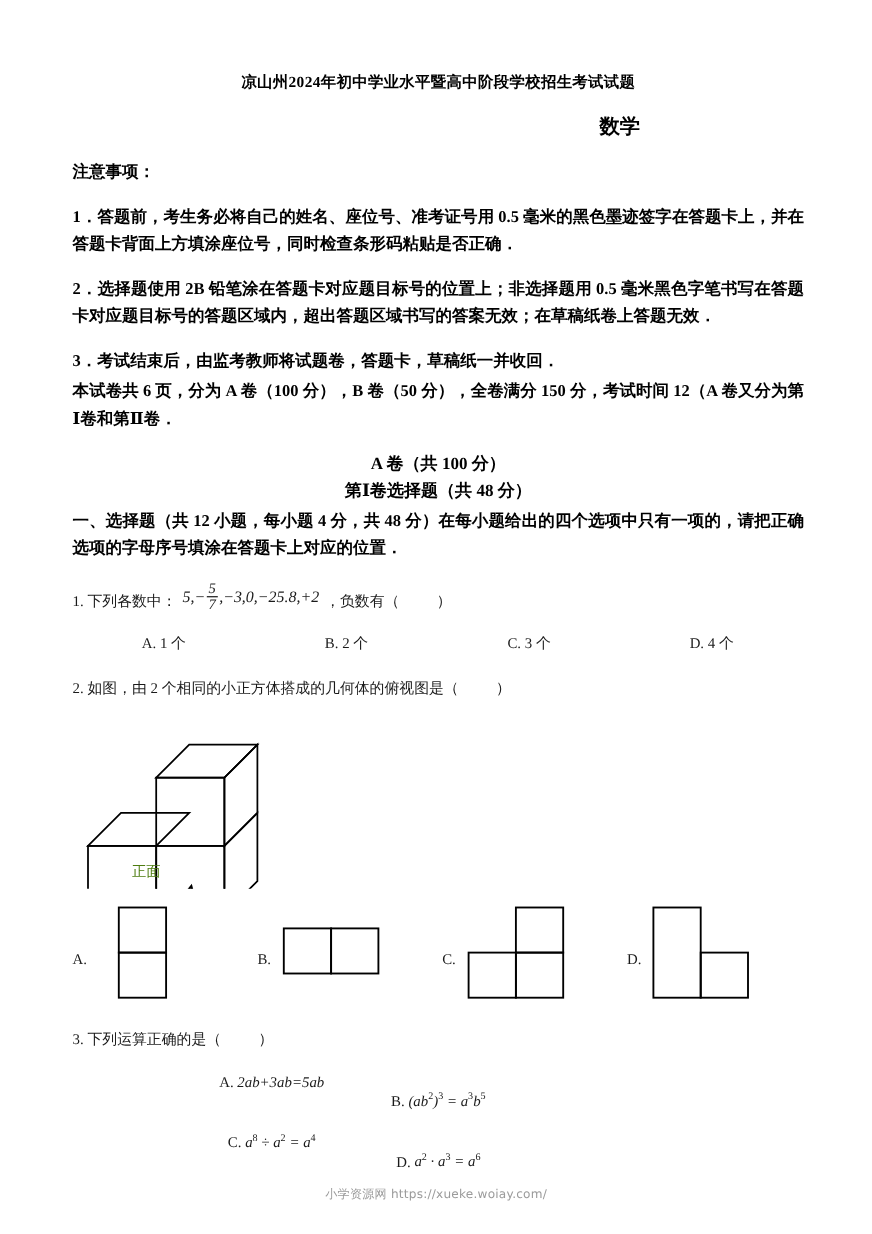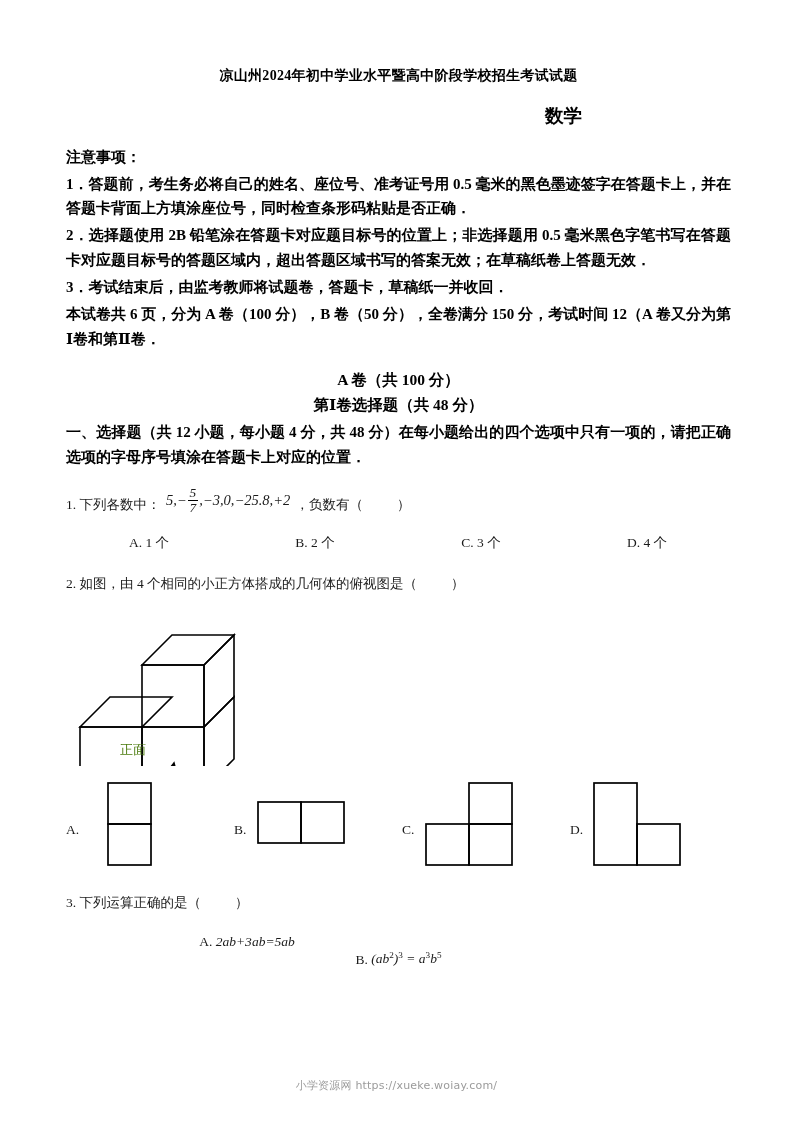--- a/index.html
+++ b/index.html
@@ -49,21 +49,21 @@
   .notice-label {
     font-size: 15px;
     font-weight: bold;
     margin-top: 20px;
     line-height: 1.45;
   }
   .notice-item {
     font-size: 15px;
     font-weight: bold;
     line-height: 1.62;
-    margin-top: 3px;
+    margin-top: 17px;
     text-align: justify;
   }
   .para-plain {
     font-size: 15px;
     font-weight: bold;
     line-height: 1.62;
     margin-top: 3px;
     text-align: justify;
   }
   .center-head {
@@ -222,21 +222,21 @@
       </div>
       <div class="cell">
         <span>D.</span>
         <span>4 个</span>
       </div>
     </div>
 
     <div class="q">
       <span class="q-stem">
         <span>2.</span>
-        <span>如图，由 4 个相同的小正方体搭成的几何体的俯视图是（</span><span class="paren-gap"></span><span>）</span>
+        <span>如图，由 2 个相同的小正方体搭成的几何体的俯视图是（</span><span class="paren-gap"></span><span>）</span>
       </span>
     </div>
 
     <div class="fig-cubes">
       <svg width="300" height="165" viewBox="0 0 300 165">
         <g fill="none" stroke="#000000" stroke-width="1.6" stroke-linejoin="miter">
 
           <polygon points="64,64 94,34 156,34 126,64"></polygon>
 
           <rect x="64" y="64" width="62" height="62"></rect>
@@ -315,18 +315,28 @@
       <div class="cell">
         <span>A.</span>
         <span class="math">2<i>ab</i>+3<i>ab</i>=5<i>ab</i></span>
       </div>
       <div class="cell second">
         <span>B.</span>
         <span class="math">(<i>ab</i><sup class="expn">2</sup>)<sup class="expn">3</sup> = <i>a</i><sup class="expn">3</sup><i>b</i><sup class="expn">5</sup></span>
       </div>
     </div>
 
+    <div class="opt-row opt-2">
+      <div class="cell">
+        <span>C.</span>
+        <span class="math"><i>a</i><sup class="expn">8</sup> ÷ <i>a</i><sup class="expn">2</sup> = <i>a</i><sup class="expn">4</sup></span>
+      </div>
+      <div class="cell second">
+        <span>D.</span>
+        <span class="math"><i>a</i><sup class="expn">2</sup> · <i>a</i><sup class="expn">3</sup> = <i>a</i><sup class="expn">6</sup></span>
+      </div>
+    </div>
 
 
   </div>
 
   <div class="watermark">小学资源网 https://xueke.woiay.com/</div>
 </div>
 
 </body></html>

